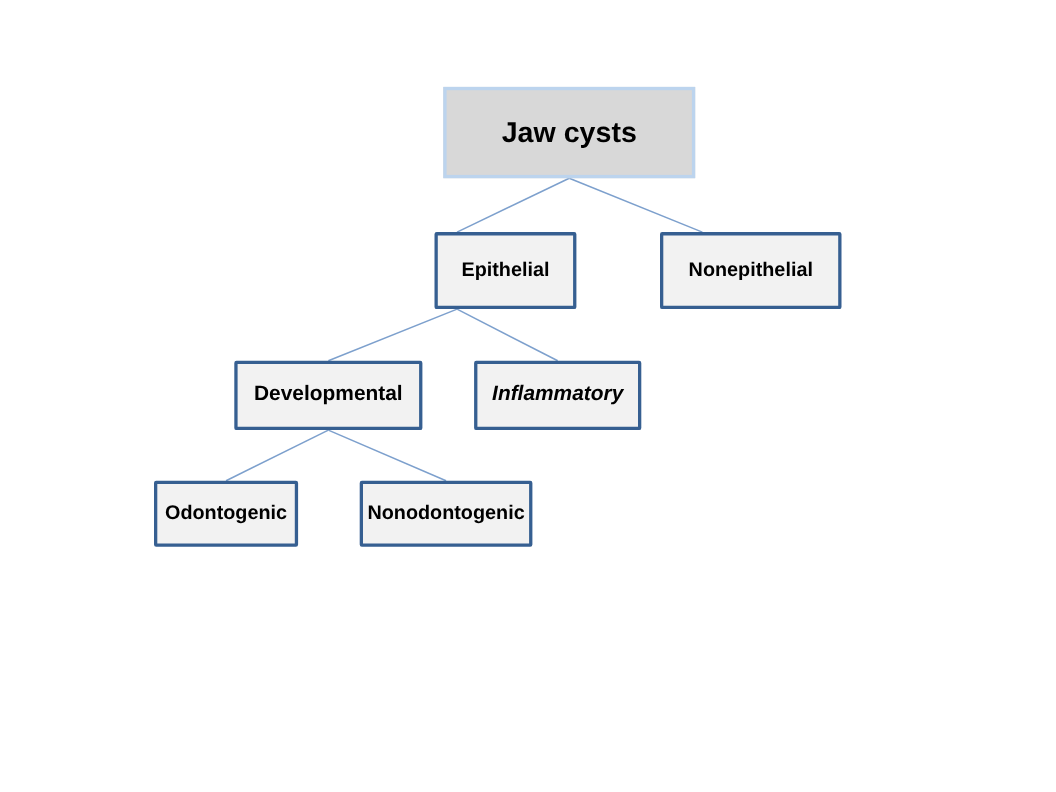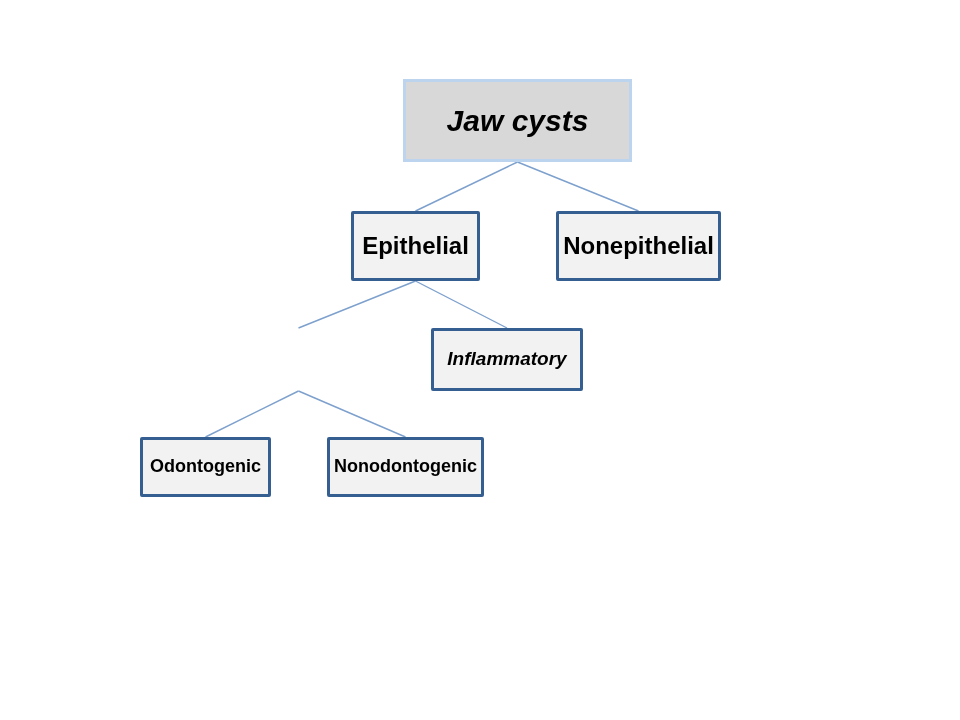--- a/index.html
+++ b/index.html
@@ -35,29 +35,28 @@
     align-items:center;
     justify-content:center;
     text-align:center;
     font-weight:bold;
     color:var(--text-color);
     line-height:1.1;
   }
   .node-root{
     background:var(--root-fill);
     border:3px solid var(--root-border);
-    font-size:30px;
-    font-style:italic;
+    font-size:26px;
   }
   .node-branch{
     background:var(--node-fill);
     border:3px solid var(--node-border);
     border-radius:2px;
   }
-  .lv2{font-size:24px;}
+  .lv2{font-size:18px;margin-left:44px;}
   .lv3{font-size:19px;}
   .lv4{font-size:18px;}
 </style>
 </head>
 <body>
 
 <div id="stage">
 
   <svg id="connector-layer" viewBox="0 0 960 720" xmlns="http://www.w3.org/2000/svg">
       <line x1="517.5" y1="162" x2="415.5" y2="211" stroke="#7da0cd" stroke-width="1.4"></line>
@@ -73,20 +72,23 @@
   </div>
 
   <div class="node node-branch lv2" style="left:351px;top:211px;width:129px;height:70px;">
     <span>Epithelial</span>
   </div>
 
   <div class="node node-branch lv2" style="left:556px;top:211px;width:165px;height:70px;">
     <span>Nonepithelial</span>
   </div>
 
+  <div class="node node-branch lv3" style="left:213px;top:328px;width:171px;height:63px;">
+    <span>Developmental</span>
+  </div>
 
   <div class="node node-branch lv3" style="left:431px;top:328px;width:152px;height:63px;font-style:italic;">
     <span>Inflammatory</span>
   </div>
 
   <div class="node node-branch lv4" style="left:327px;top:437px;width:157px;height:60px;">
     <span>Nonodontogenic</span>
   </div>
 
   <div class="node node-branch lv4" style="left:140px;top:437px;width:131px;height:60px;">

